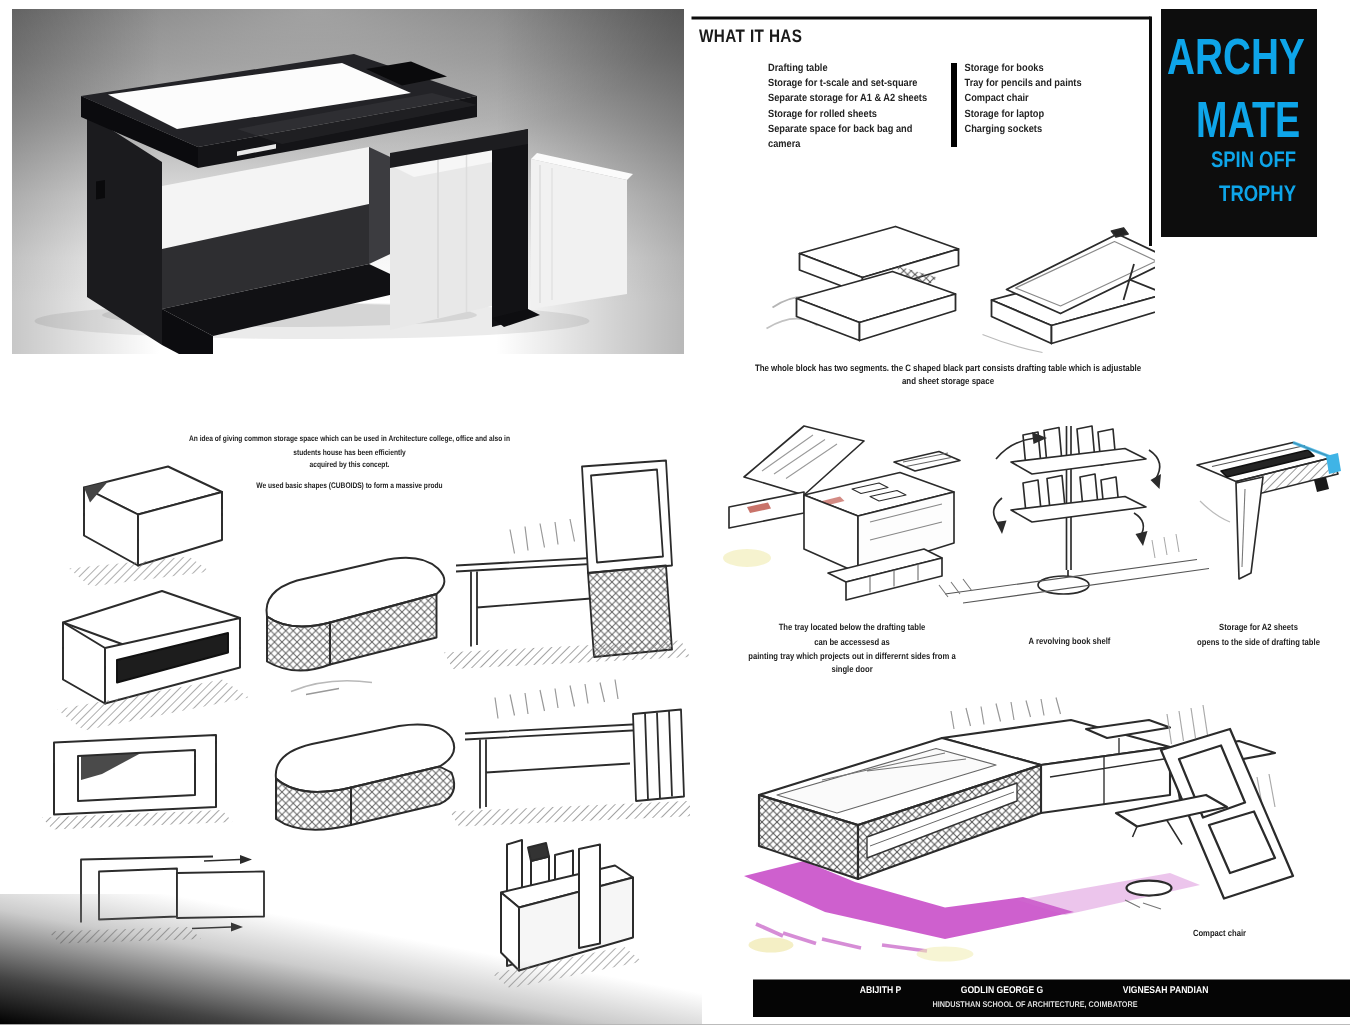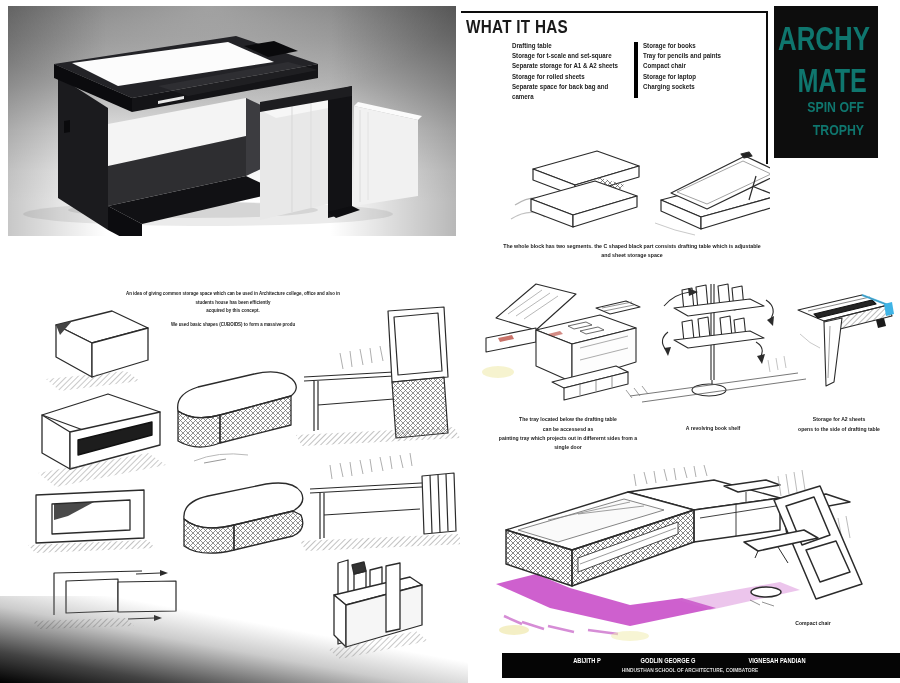--- a/index.html
+++ b/index.html
@@ -17,39 +17,39 @@
       radial-gradient(ellipse 90% 70% at 45% 0%, rgba(255,255,255,.30), rgba(255,255,255,0) 60%),
       linear-gradient(to bottom,#787878 0%,#8d8d8d 14%,#b2b2b2 34%,#dcdcdc 54%,#f7f7f7 72%,#ffffff 85%);}
   .backdrop svg{position:absolute;left:0;top:0;}
 
   
   .evo-h{left:23px;top:244px;width:420px;text-align:center;font-weight:bold;font-size:19px;letter-spacing:.5px;}
   .evo-h .cond{transform:scaleX(0.76);}
   .evo-p1{left:53px;top:289px;width:360px;text-align:center;font-size:5.4px;line-height:1.6;font-weight:bold;color:#222;}
   .evo-p2{left:53px;top:321px;width:360px;text-align:center;font-size:5.4px;font-weight:bold;color:#222;}
 
-  .wih-h{left:466px;top:17px;font-weight:bold;font-size:18px;letter-spacing:.3px;text-align:right;}
+  .wih-h{left:466px;top:17px;font-weight:bold;font-size:12px;letter-spacing:.3px;text-align:right;}
   .feat{font-size:7px;line-height:10.2px;font-weight:bold;color:#222;}
   .feat .condL{display:block;}
   .col1{left:512px;top:41px;width:130px;}
   .col2{left:643px;top:41px;width:120px;}
   .coldiv{left:634px;top:42px;width:3.5px;height:56px;background:#000;}
   .rule-top{left:461px;top:11px;width:306px;height:1.6px;background:#0c0c0c;}
   .rule-vert{left:766px;top:11px;width:1.8px;height:153px;background:#0c0c0c;}
 
   
   .cap{font-size:6px;line-height:1.55;font-weight:bold;text-align:center;color:#222;}
   .cap-seg{left:442px;top:231px;width:380px;font-size:6.2px;}
   .cap-tray{left:463px;top:406px;width:210px;}
   .cap-book{left:643px;top:424px;width:140px;}
   .cap-a2{left:779px;top:406px;width:120px;}
   .cap-chair{left:763px;top:619px;width:100px;}
 
   
-  .logo{left:774px;top:6px;width:104px;height:152px;background:#0d0d0d;color:#0f766e;}
+  .logo{left:774px;top:6px;width:104px;height:152px;background:#0d0d0d;color:#0ea5e9;}
   .logo div{font-weight:bold;white-space:nowrap;}
   .lg1{font-size:34px;line-height:30px;margin:17px 0 0 4px;transform:scaleX(0.76);transform-origin:0 50%;}
   .lg2{font-size:34px;line-height:30px;margin:12px 14px 0 0;text-align:right;transform:scaleX(0.74);transform-origin:100% 50%;}
   .lg3{font-size:15px;line-height:16px;margin:4px 14px 0 0;text-align:right;transform:scaleX(0.82);transform-origin:100% 50%;}
   .lg4{font-size:15px;line-height:17px;margin:6px 14px 0 0;text-align:right;transform:scaleX(0.82);transform-origin:100% 50%;}
 
   
   .footer{left:502px;top:653px;width:398px;height:25px;background:#050505;color:#fff;}
   .footer span{position:absolute;transform:translateX(-50%) scaleX(.88);white-space:nowrap;font-weight:bold;}
   .fn{top:4px;font-size:6.5px;}

